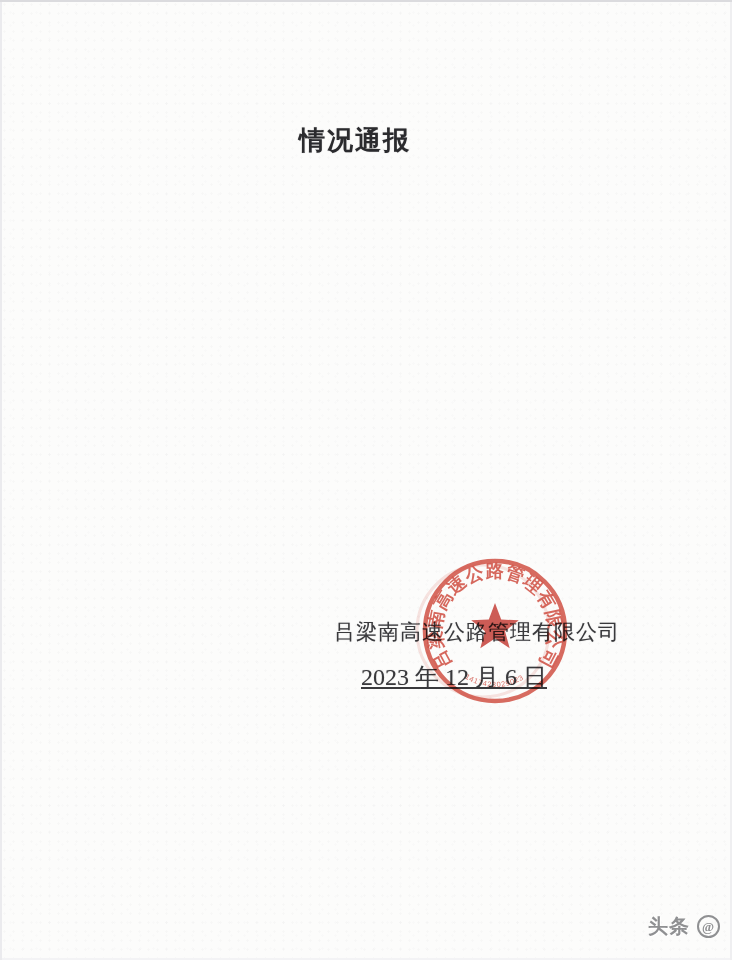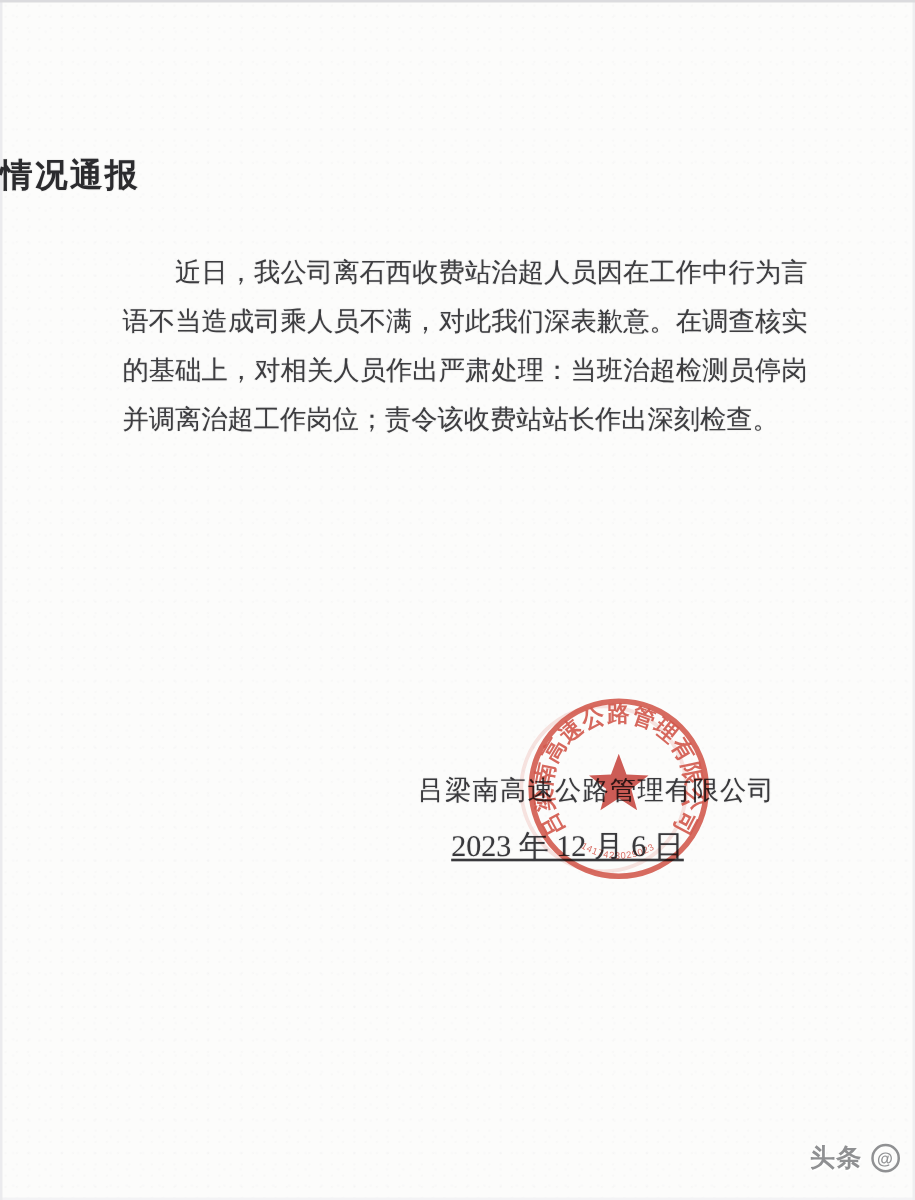--- a/index.html
+++ b/index.html
@@ -19,20 +19,21 @@
       inset -2px 0 0 #efeff1,
       inset 0 -2px 0 #f3f3f5;
     overflow: hidden;
     font-family: "Liberation Serif", "DejaVu Serif", serif;
   }
   .doc-title {
     position: absolute;
     top: 123px;
     left: 0;
     width: 710px;
+    text-align: center;
     font-size: 26px;
     font-weight: 700;
     letter-spacing: 2px;
     color: #2b2b2e;
     text-shadow: 0 0 1px rgba(43,43,46,0.35);
   }
   .doc-body {
     position: absolute;
     left: 98px;
     top: 199px;
@@ -74,21 +75,21 @@
     height: 158px;
     mix-blend-mode: multiply;
     opacity: 0.93;
   }
   .watermark {
     position: absolute;
     top: 913px;
     right: 8px;
     display: flex;
     align-items: center;
-    font-family: Liberation Sans, sans-serif;
+    font-family: Liberation Serif, serif;
     font-size: 20px;
     font-weight: 700;
     letter-spacing: 1px;
     color: #8f9092;
     text-shadow: 1px 1px 0 rgba(255,255,255,0.9);
     margin-left: 40px;
   }
   .watermark .at-circle {
     display: inline-flex;
     align-items: center;
@@ -104,21 +105,20 @@
   }
 </style>
 </head>
 <body>
 
 <div class="page">
 
   <div class="doc-title">情况通报</div>
 
   <div class="doc-body">
-    <p>近日，我公司离石西收费站治超人员因在工作中行为言语不当造成司乘人员不满，对此我们深表歉意。在调查核实的基础上，对相关人员作出严肃处理：当班治超检测员停岗并调离治超工作岗位；责令该收费站站长作出深刻检查。</p>
   </div>
 
   <div class="signature-line">吕梁南高速公路管理有限公司</div>
 
   <div class="date-line">2023 年 12 月 6 日</div>
 
   <svg class="seal" viewBox="0 0 164 158" xmlns="http://www.w3.org/2000/svg">
     <defs>
       <path id="sealTopArc" d="M 40.6 113.7 A 54 54 0 1 1 123.4 113.7" fill="none"></path>
       <path id="sealBottomArc" d="M 49.9 124.9 A 56 56 0 0 0 114.1 124.9" fill="none"></path>

